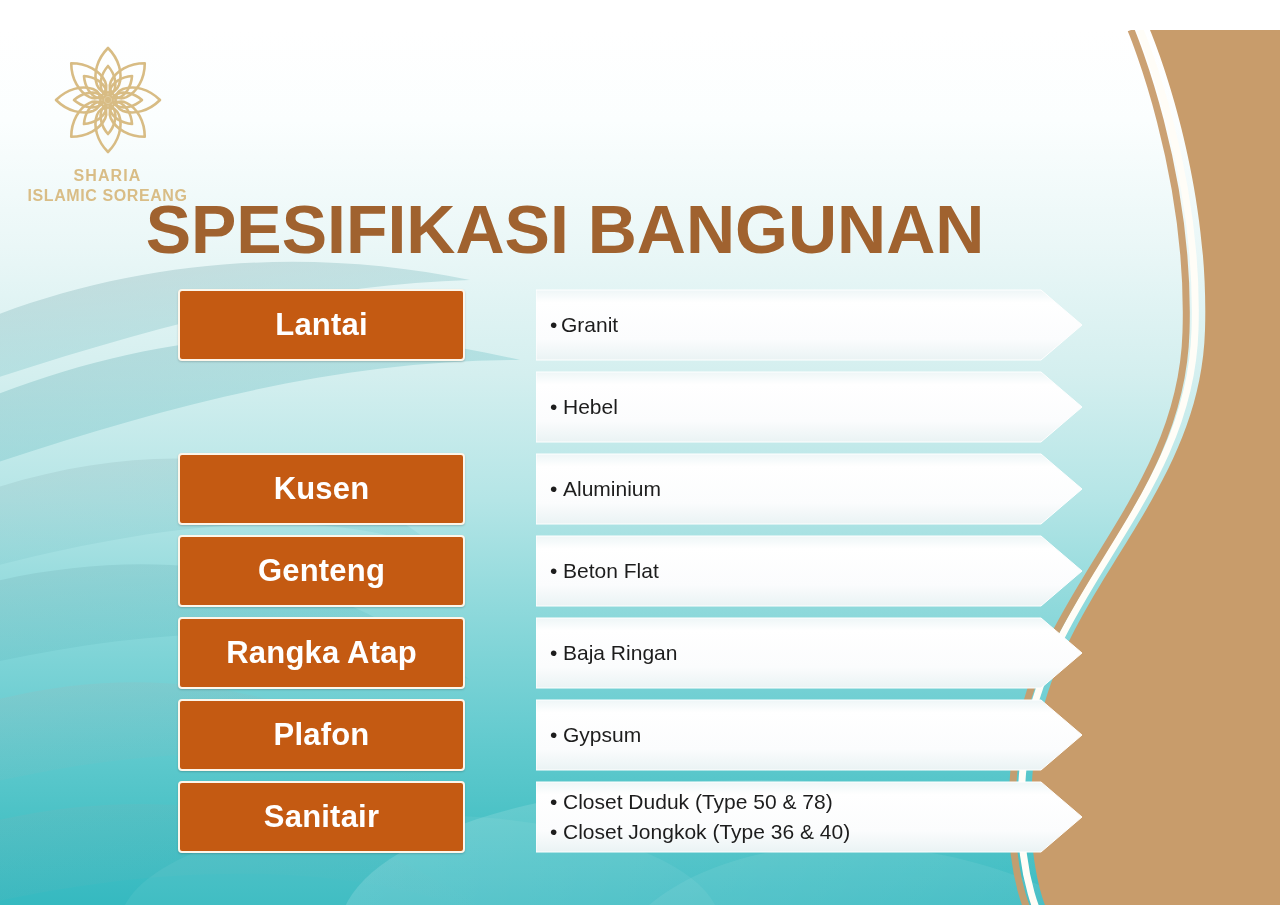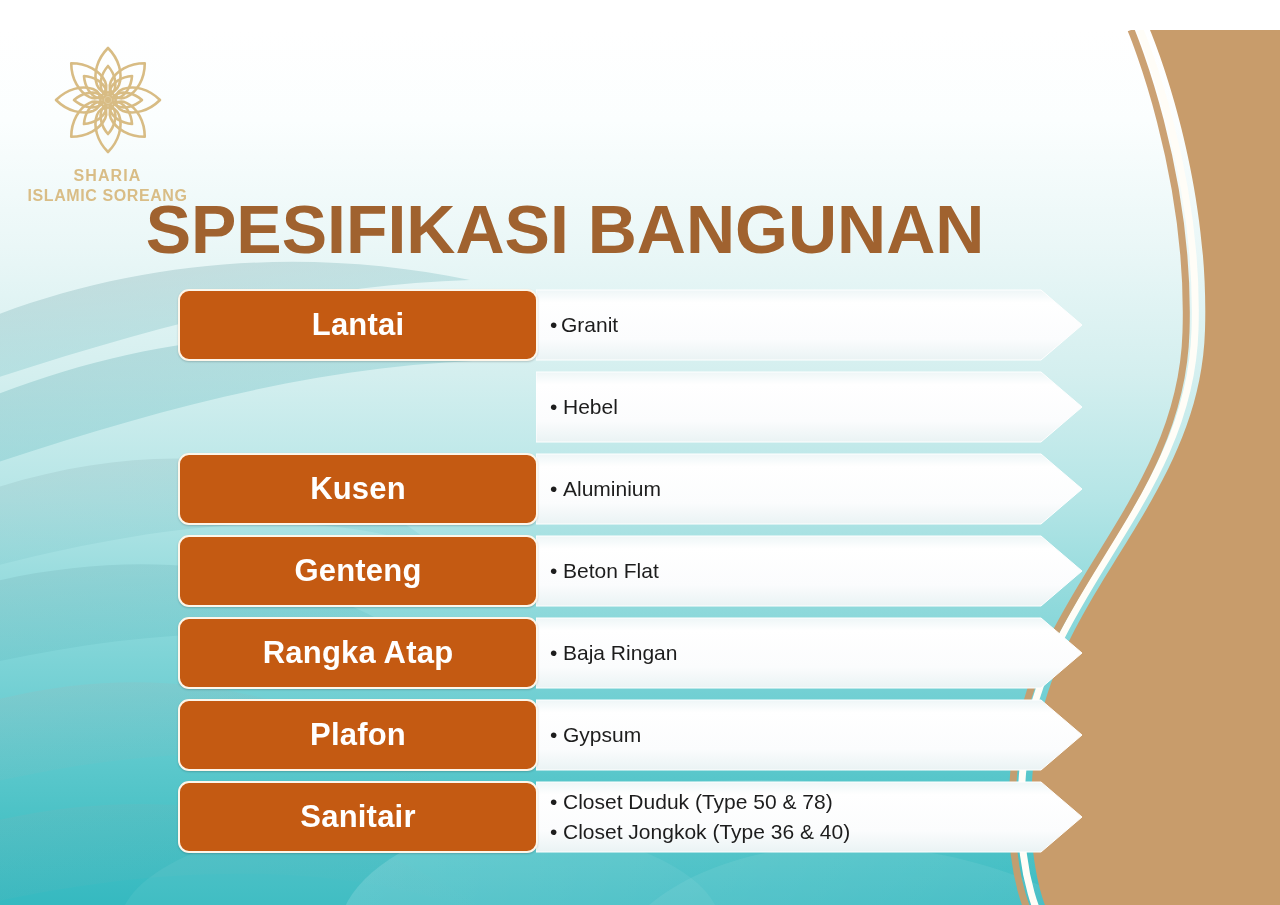--- a/index.html
+++ b/index.html
@@ -93,24 +93,24 @@
     top: 0;
     width: 547px;
     height: 72px;
   }
   .row-arrow svg { display: block; width: 547px; height: 72px; }
 
   
   .row-label {
     position: absolute;
     left: 0; top: 0;
-    width: 360px; height: 72px;
+    width: 287px; height: 72px;
     background: #c45a12;
     border: 2px solid #fdf6ea;
-    border-radius: 11px;
+    border-radius: 4px;
     display: flex;
     align-items: center;
     justify-content: center;
     color: #ffffff;
     font-size: 31px;
     font-weight: 700;
     letter-spacing: 0.2px;
     box-shadow: 0 1px 2px rgba(0,0,0,0.18);
     z-index: 2;
   }

